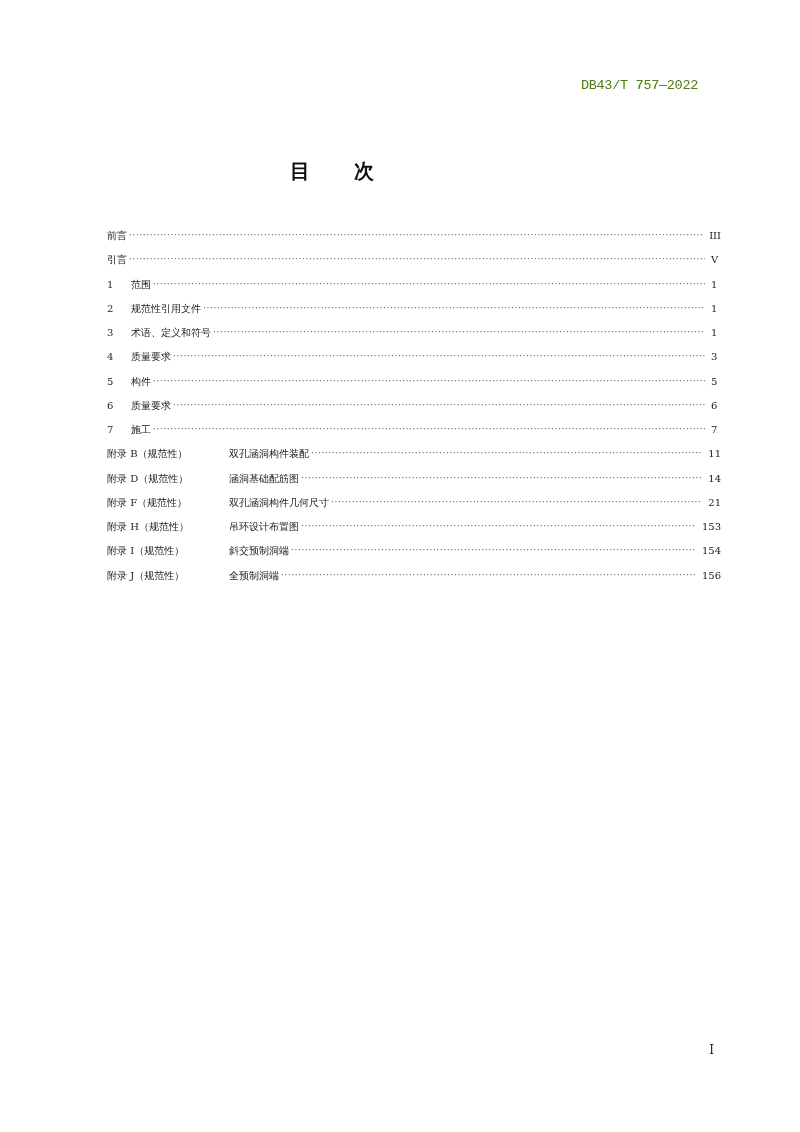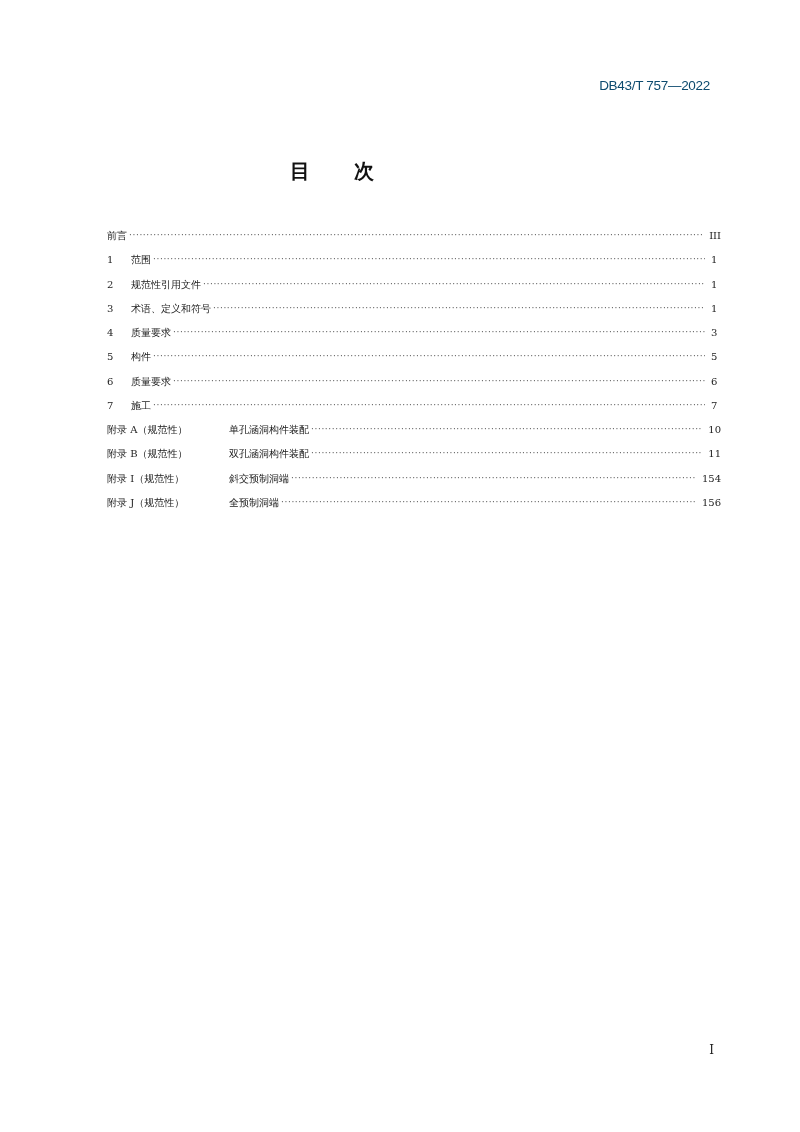--- a/index.html
+++ b/index.html
@@ -11,25 +11,25 @@
       width: 800px;
       height: 1132px;
       position: relative;
       overflow: hidden;
       font-family: "DejaVu Serif", "Liberation Serif", serif;
       color: #1a1a1a;
     }
     .doc-code {
       position: absolute;
       top: 78px;
-      right: 90px;
-      font-family: Liberation Sans, sans-serif;
+      right: 102px;
+      font-family: Liberation Mono, monospace;
       font-size: 13.5px;
       letter-spacing: -0.3px;
-      color: #0c4a6e;
+      color: #4d7c0f;
     }
     .page-title {
       position: absolute;
       top: 158px;
       left: 0;
       width: 664px;
       text-align: center;
       font-family: "DejaVu Sans", "Liberation Sans", sans-serif;
       font-size: 20px;
       font-weight: bold;
@@ -99,20 +99,25 @@
   <span class="t1">目</span><span>次</span>
 </div>
 
 <div class="toc">
 
   <div class="toc-row">
     <span class="toc-label">前言</span>
     <span class="toc-dots"></span>
     <span class="toc-page">III</span>
   </div>
+  <div class="toc-row">
+    <span class="toc-label">引言</span>
+    <span class="toc-dots"></span>
+    <span class="toc-page">V</span>
+  </div>
 
   <div class="toc-row">
     <span class="toc-num">1</span>
     <span class="toc-label">范围</span>
     <span class="toc-dots"></span>
     <span class="toc-page">1</span>
   </div>
   <div class="toc-row">
     <span class="toc-num">2</span>
     <span class="toc-label">规范性引用文件</span>
@@ -144,30 +149,42 @@
     <span class="toc-page">6</span>
   </div>
   <div class="toc-row">
     <span class="toc-num">7</span>
     <span class="toc-label">施工</span>
     <span class="toc-dots"></span>
     <span class="toc-page">7</span>
   </div>
 
   <div class="toc-row">
-    <span class="toc-appx">附录 A（规范性）</span>
-    <span class="toc-label">单孔涵洞构件装配</span>
-    <span class="toc-dots"></span>
-    <span class="toc-page">10</span>
-  </div>
-  <div class="toc-row">
     <span class="toc-appx">附录 B（规范性）</span>
     <span class="toc-label">双孔涵洞构件装配</span>
     <span class="toc-dots"></span>
     <span class="toc-page">11</span>
+  </div>
+  <div class="toc-row">
+    <span class="toc-appx">附录 D（规范性）</span>
+    <span class="toc-label">涵洞基础配筋图</span>
+    <span class="toc-dots"></span>
+    <span class="toc-page">14</span>
+  </div>
+  <div class="toc-row">
+    <span class="toc-appx">附录 F（规范性）</span>
+    <span class="toc-label">双孔涵洞构件几何尺寸</span>
+    <span class="toc-dots"></span>
+    <span class="toc-page">21</span>
+  </div>
+  <div class="toc-row">
+    <span class="toc-appx">附录 H（规范性）</span>
+    <span class="toc-label">吊环设计布置图</span>
+    <span class="toc-dots"></span>
+    <span class="toc-page">153</span>
   </div>
   <div class="toc-row">
     <span class="toc-appx">附录 I（规范性）</span>
     <span class="toc-label">斜交预制洞端</span>
     <span class="toc-dots"></span>
     <span class="toc-page">154</span>
   </div>
   <div class="toc-row">
     <span class="toc-appx">附录 J（规范性）</span>
     <span class="toc-label">全预制洞端</span>

